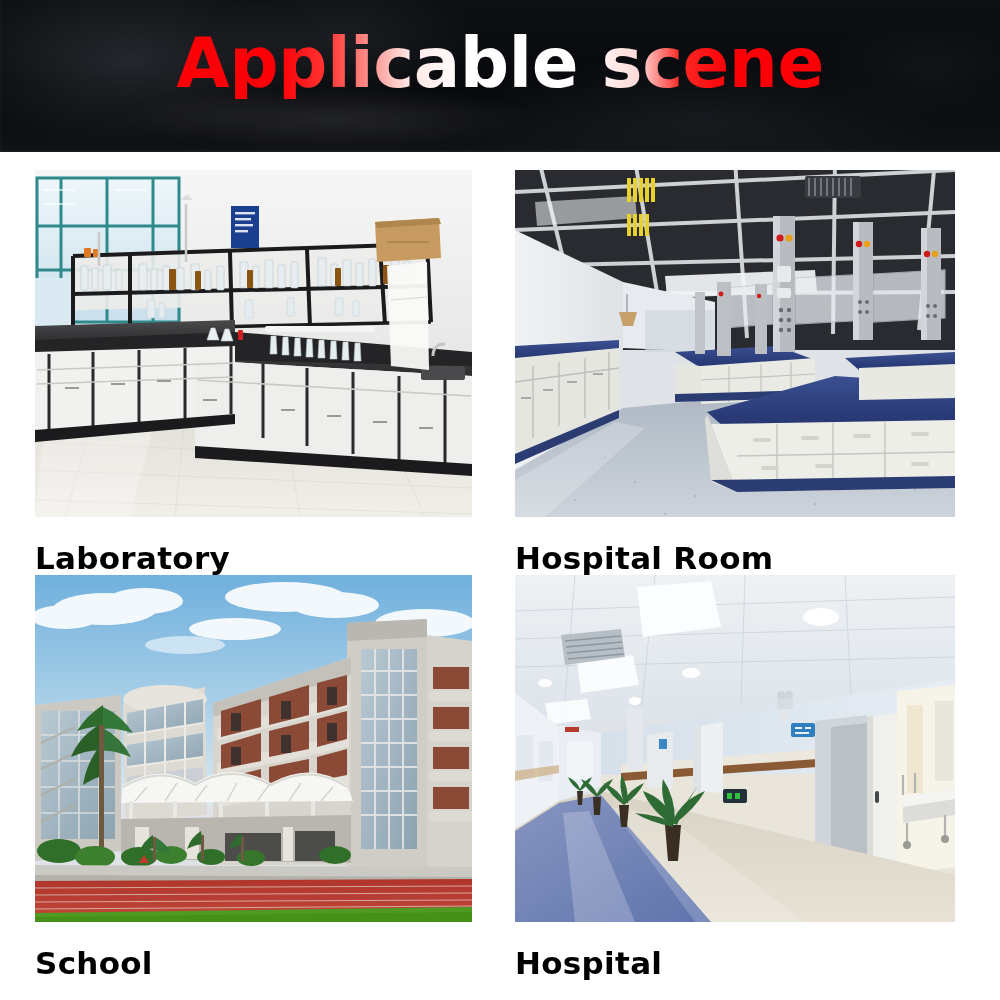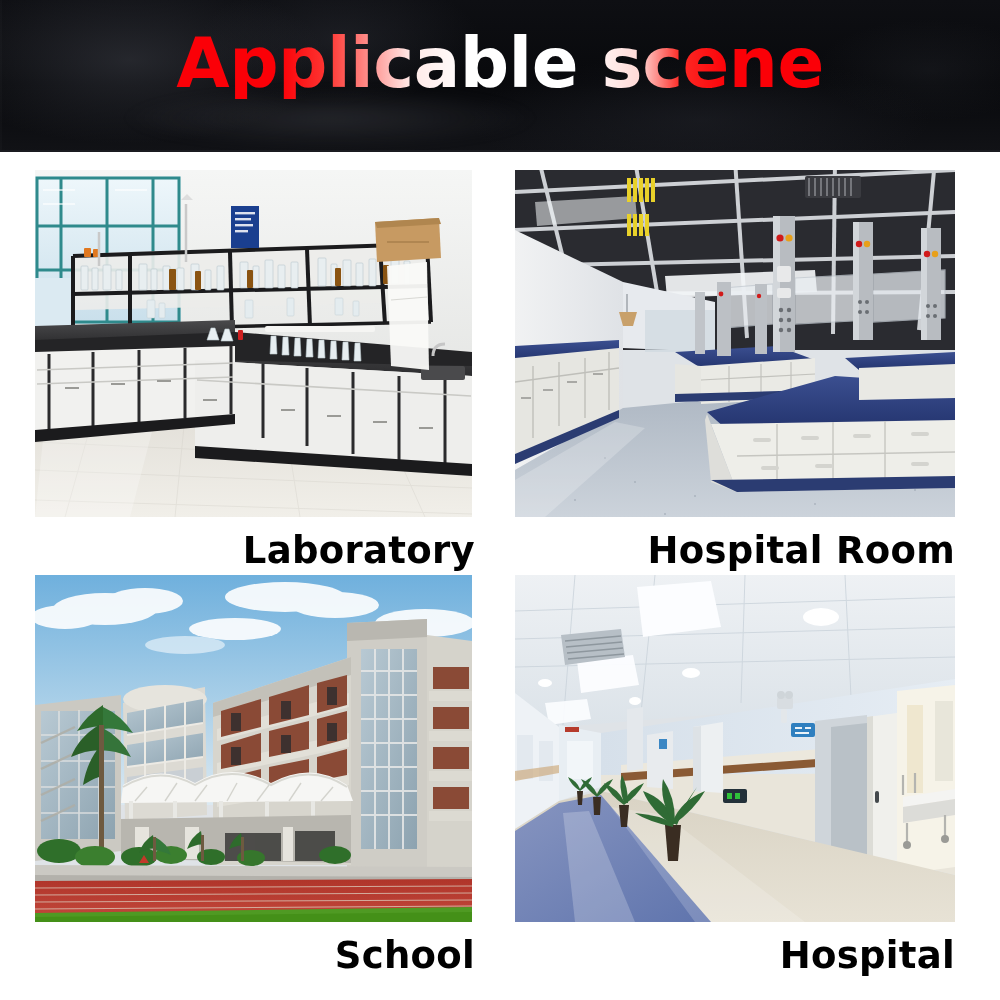--- a/index.html
+++ b/index.html
@@ -90,23 +90,23 @@
   .photo {
     position: relative;
     width: 437px; height: 347px;
     overflow: hidden;
     background: #dfe3e7;
   }
   .cell.c1 .photo, .cell.c3 .photo { width: 440px; }
   .photo svg { display: block; width: 100%; height: 100%; }
 
   .caption {
-    margin-top: 12px;
-    text-align: right;
-    font-size: 37px;
+    margin-top: 23px;
+    text-align: left;
+    font-size: 31px;
     font-weight: bold;
     color: #000000;
     font-family: "DejaVu Sans", sans-serif;
     letter-spacing: .3px;
   }
 </style>
 </head>
 <body>
 
 <div id="page">

